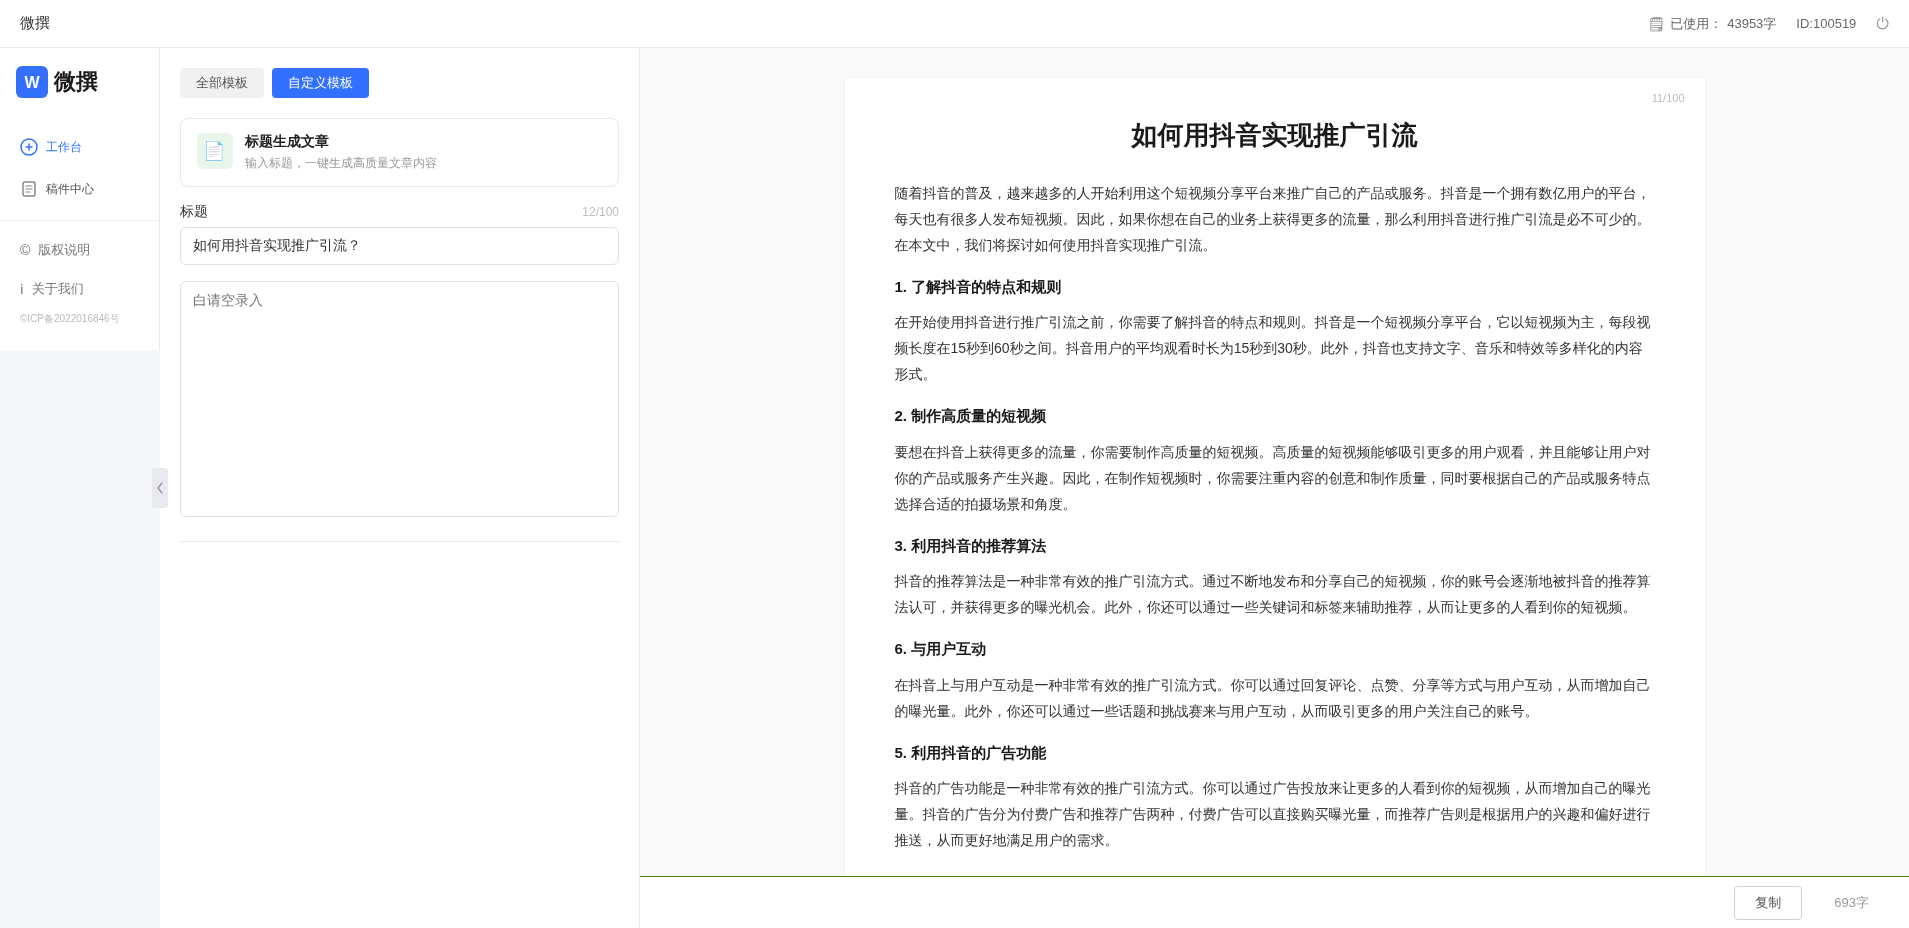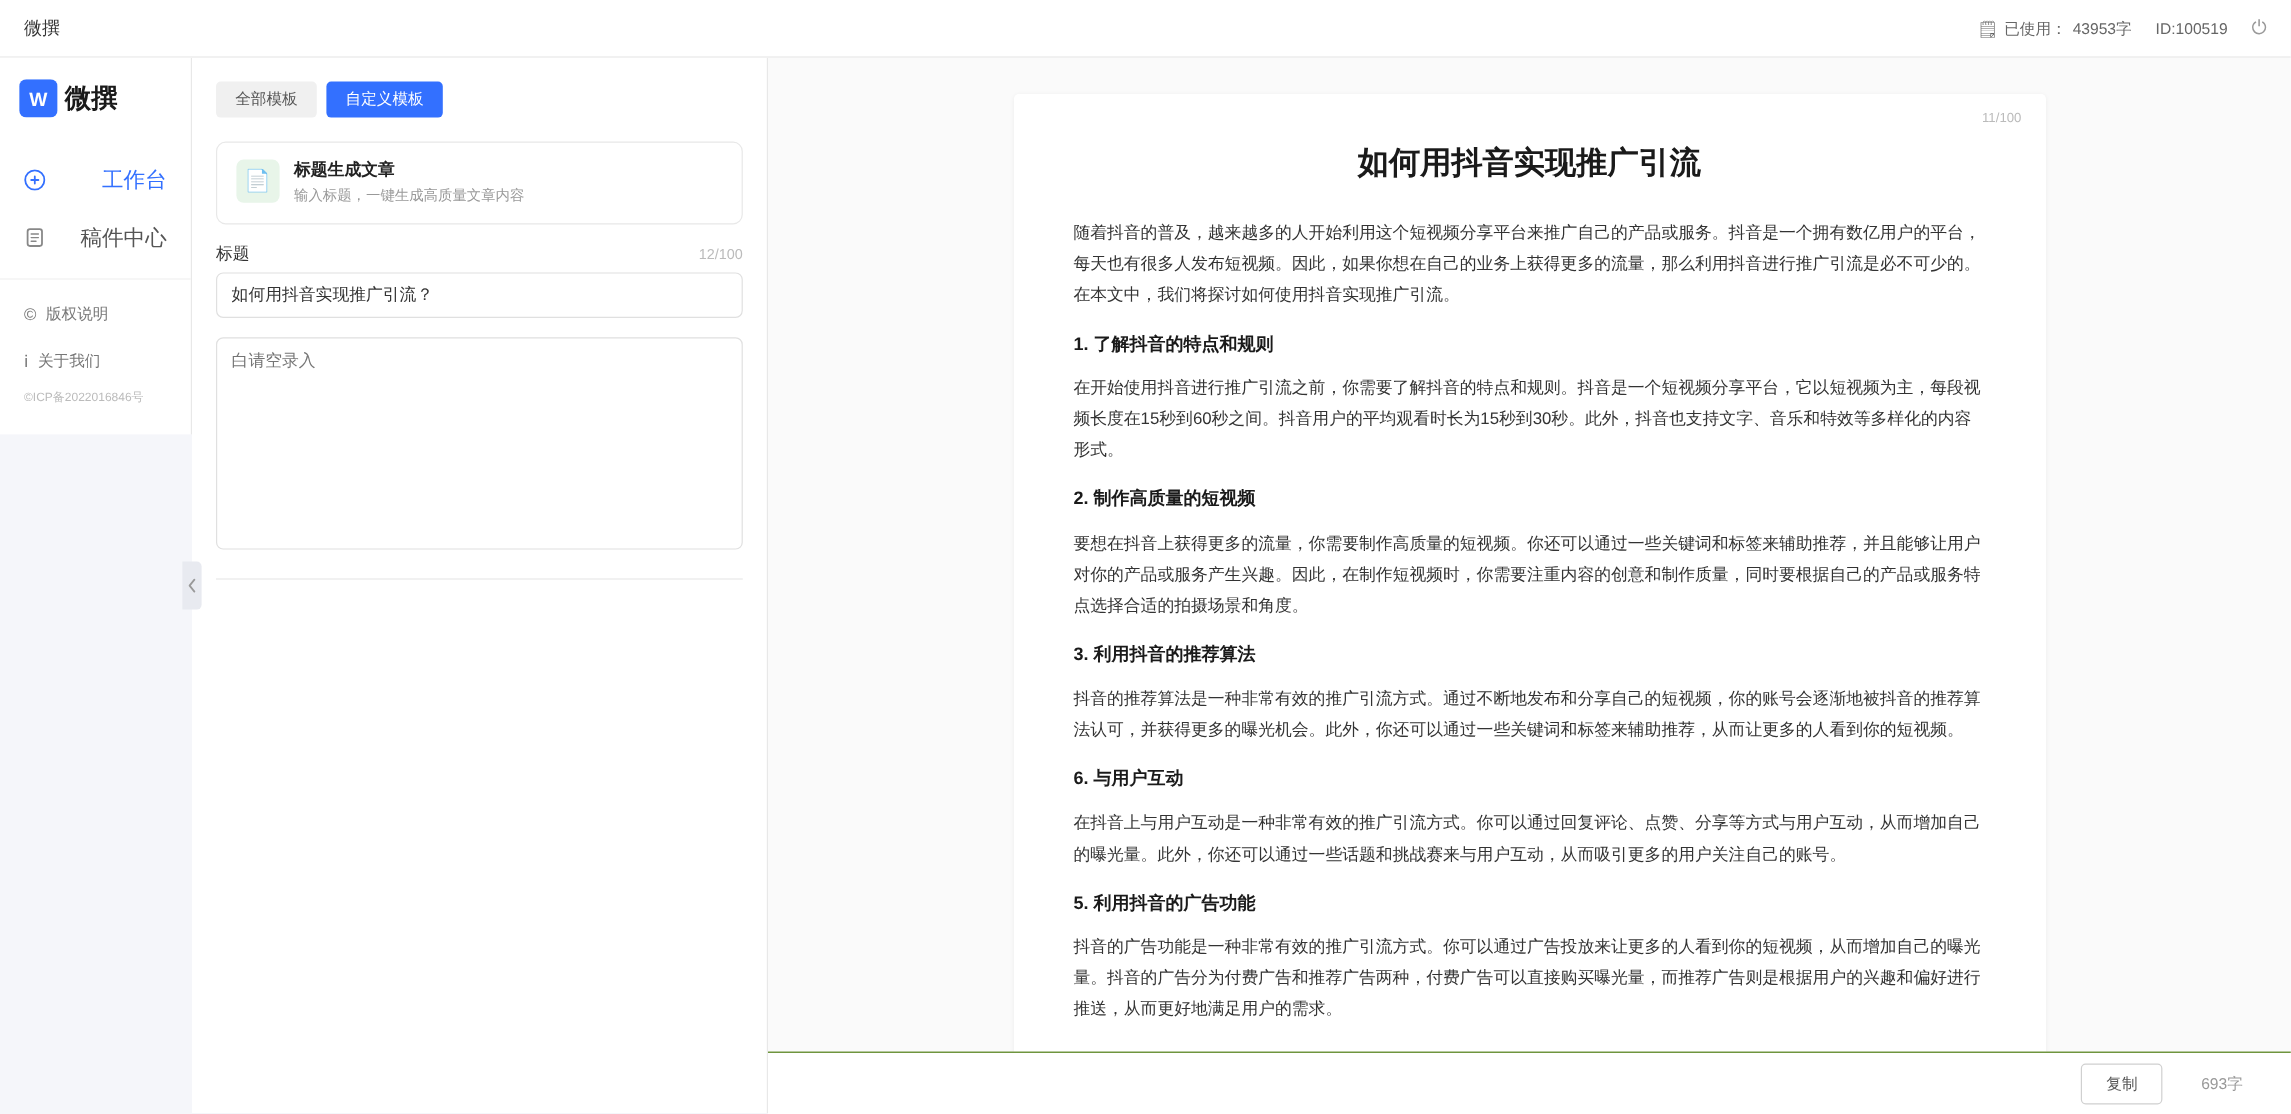--- a/index.html
+++ b/index.html
@@ -84,24 +84,23 @@
     .sidebar-nav {
       flex: 1;
       padding: 10px 0;
     }
     .sidebar-item {
       display: flex;
       align-items: center;
       gap: 8px;
       padding: 12px 20px;
       cursor: pointer;
-      font-size: 18px;
+      font-size: 12px;
       color: #555;
       border-radius: 0;
-      justify-content: space-between;
     }
     .sidebar-item.active {
       color: #3370ff;
     }
     .sidebar-icon {
       width: 18px;
       height: 18px;
       display: flex;
       align-items: center;
       justify-content: center;
@@ -240,21 +239,21 @@
       border: 1px solid #e0e0e0;
       border-radius: 6px;
       padding: 10px 12px;
       font-size: 14px;
       color: #333;
       outline: none;
       resize: none;
     }
     .form-textarea {
       width: 100%;
-      height: 177px;
+      height: 236px;
       border: 1px solid #e0e0e0;
       border-radius: 6px;
       padding: 10px 12px;
       font-size: 14px;
       color: #4d7c0f;
       outline: none;
       resize: none;
     }
 
     
@@ -475,21 +474,21 @@
         <span class="article-page-num">11/100</span>
 
         <h1 class="article-title">如何用抖音实现推广引流</h1>
 
         <div class="article-body" id="article-body">
 
         <p>随着抖音的普及，越来越多的人开始利用这个短视频分享平台来推广自己的产品或服务。抖音是一个拥有数亿用户的平台，每天也有很多人发布短视频。因此，如果你想在自己的业务上获得更多的流量，那么利用抖音进行推广引流是必不可少的。在本文中，我们将探讨如何使用抖音实现推广引流。</p>
             <div class="section-heading">1.  了解抖音的特点和规则</div>
             <p>在开始使用抖音进行推广引流之前，你需要了解抖音的特点和规则。抖音是一个短视频分享平台，它以短视频为主，每段视频长度在15秒到60秒之间。抖音用户的平均观看时长为15秒到30秒。此外，抖音也支持文字、音乐和特效等多样化的内容形式。</p>
             <div class="section-heading">2.  制作高质量的短视频</div>
-            <p>要想在抖音上获得更多的流量，你需要制作高质量的短视频。你还可以通过一些关键词和标签来辅助推荐，并且能够让用户对你的产品或服务产生兴趣。因此，在制作短视频时，你需要注重内容的创意和制作质量，同时要根据自己的产品或服务特点选择合适的拍摄场景和角度。</p>
+            <p>要想在抖音上获得更多的流量，你需要制作高质量的短视频。高质量的短视频能够吸引更多的用户观看，并且能够让用户对你的产品或服务产生兴趣。因此，在制作短视频时，你需要注重内容的创意和制作质量，同时要根据自己的产品或服务特点选择合适的拍摄场景和角度。</p>
             <div class="section-heading">3.  利用抖音的推荐算法</div>
             <p>抖音的推荐算法是一种非常有效的推广引流方式。通过不断地发布和分享自己的短视频，你的账号会逐渐地被抖音的推荐算法认可，并获得更多的曝光机会。此外，你还可以通过一些关键词和标签来辅助推荐，从而让更多的人看到你的短视频。</p>
             <div class="section-heading">6.  与用户互动</div>
             <p>在抖音上与用户互动是一种非常有效的推广引流方式。你可以通过回复评论、点赞、分享等方式与用户互动，从而增加自己的曝光量。此外，你还可以通过一些话题和挑战赛来与用户互动，从而吸引更多的用户关注自己的账号。</p>
             <div class="section-heading">5.  利用抖音的广告功能</div>
             <p>抖音的广告功能是一种非常有效的推广引流方式。你可以通过广告投放来让更多的人看到你的短视频，从而增加自己的曝光量。抖音的广告分为付费广告和推荐广告两种，付费广告可以直接购买曝光量，而推荐广告则是根据用户的兴趣和偏好进行推送，从而更好地满足用户的需求。</p>
           </div>
       </div>
 
       <div class="right-panel-bottom">

